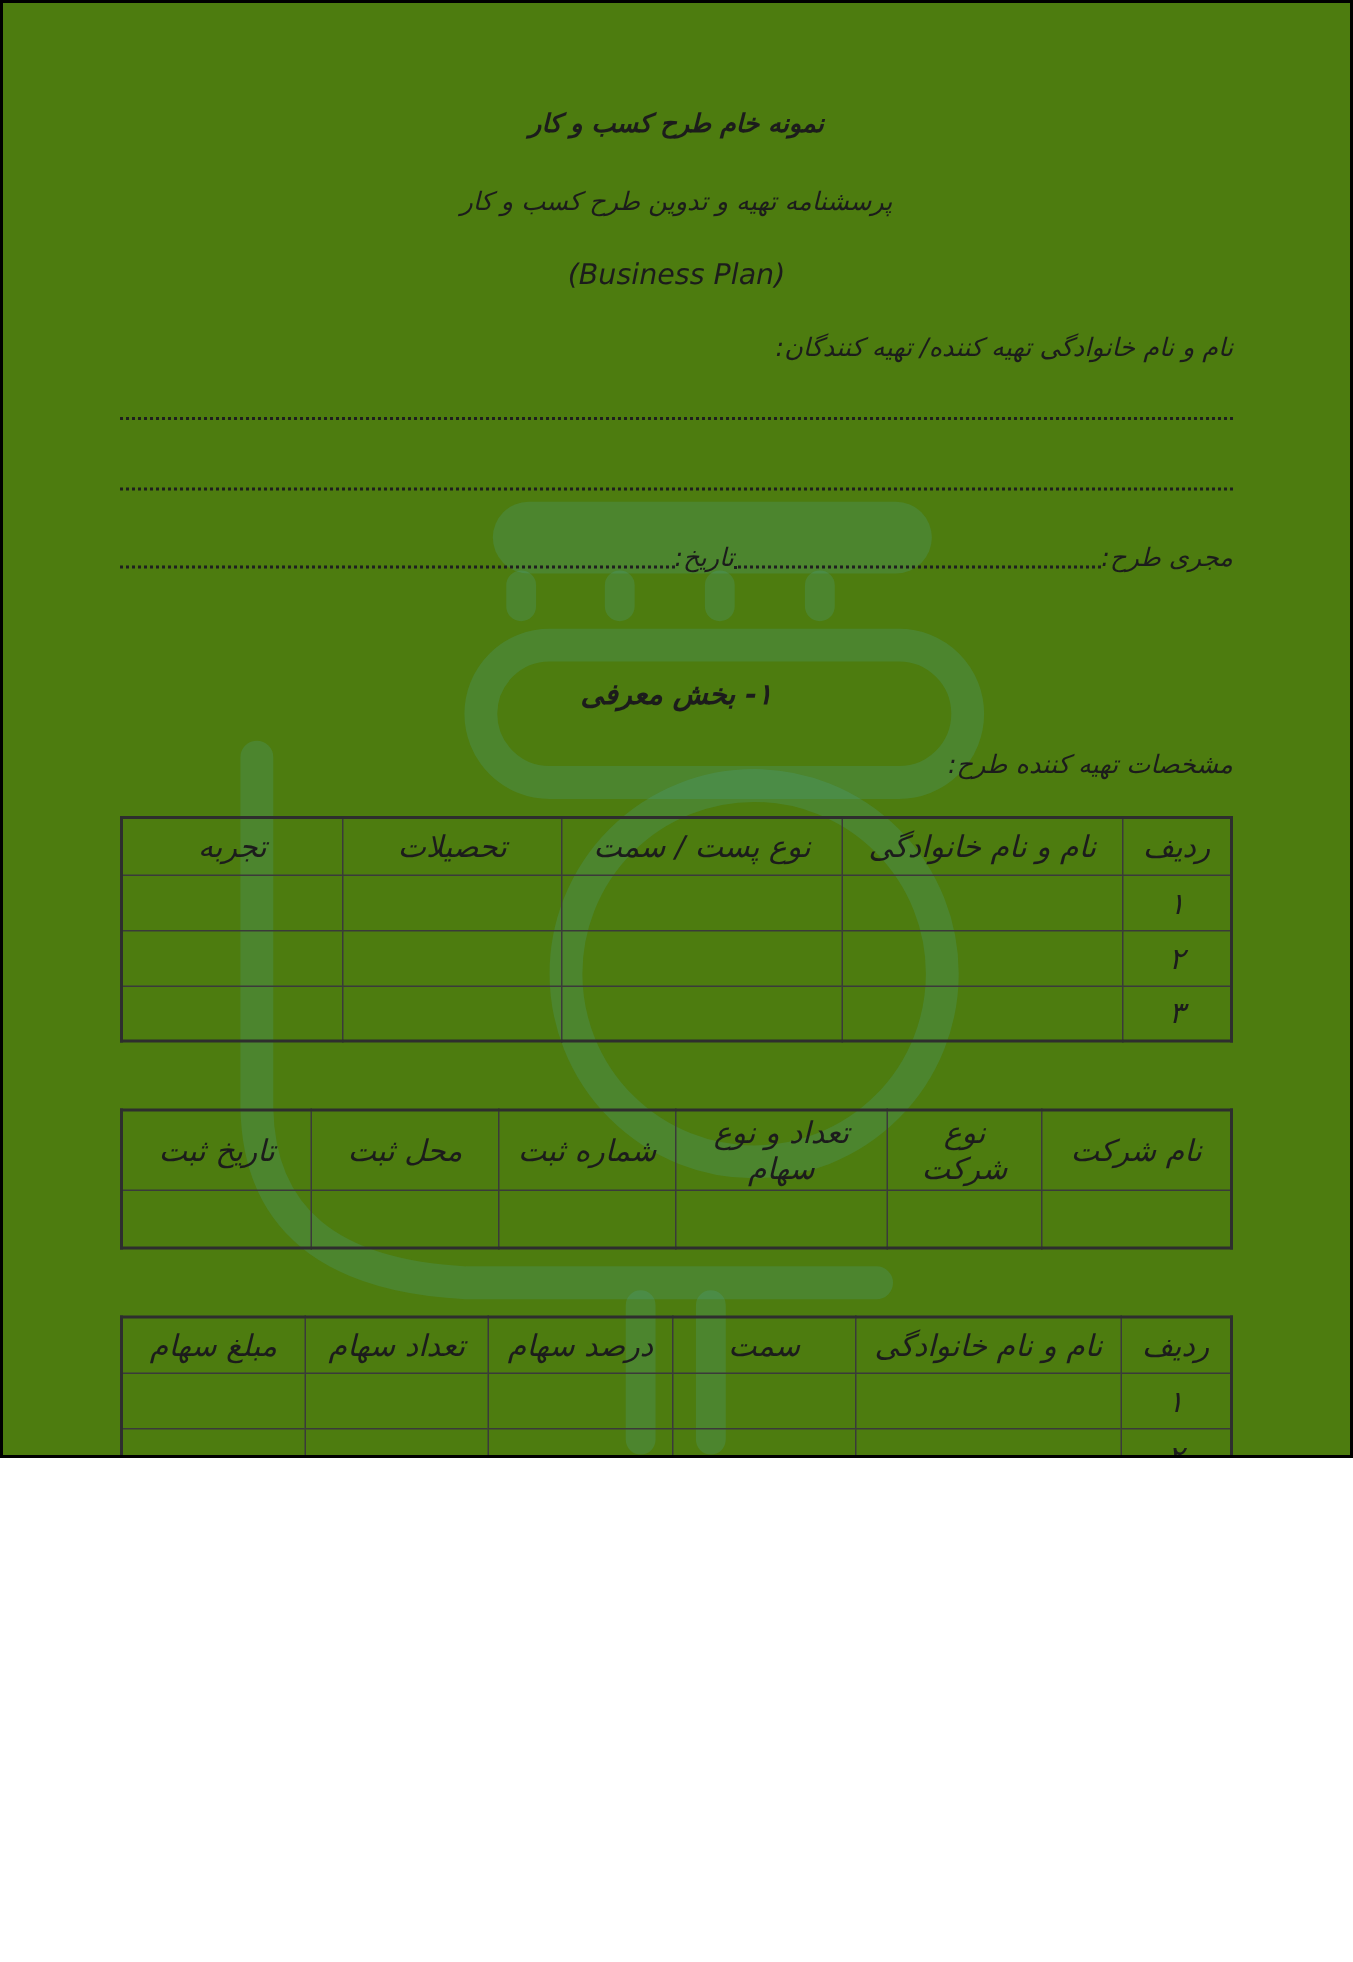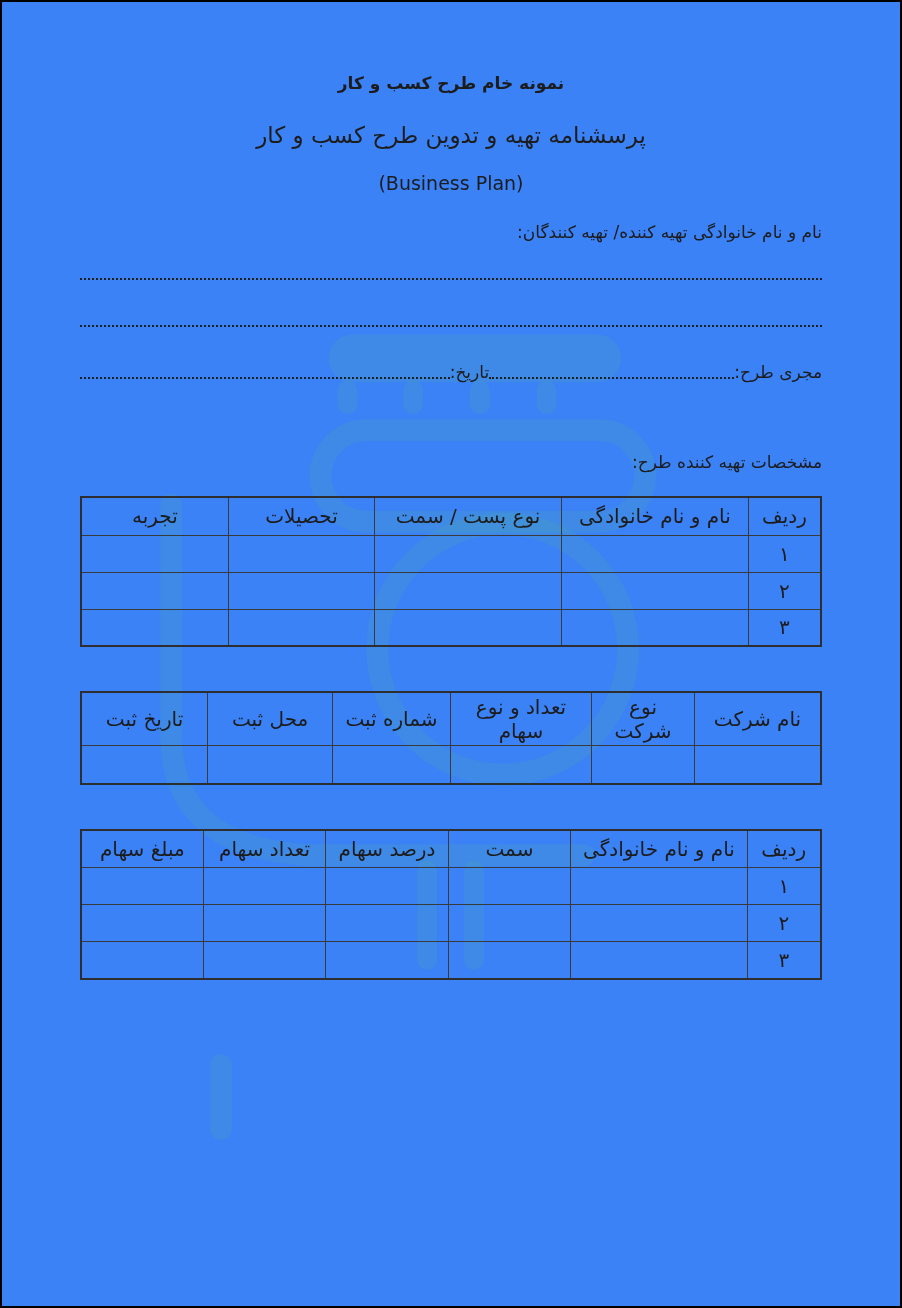--- a/index.html
+++ b/index.html
@@ -1,25 +1,25 @@
 <!DOCTYPE html>
 <html lang="fa" dir="rtl" style="--wm: #4aa9a9;"><head>
 <meta charset="utf-8">
 <style>
   html,body{margin:0;padding:0;background:#fff;}
   .page{
-    width:902px;height:1308px;box-sizing:border-box;
-    border:2px solid #000;background:#3b82f6;position:relative;overflow:hidden;
-    font-family:"DejaVu Sans",sans-serif;color:#1c1c1c;
+    width:902px;height:972px;box-sizing:border-box;
+    border:2px solid #000;background:#4d7c0f;position:relative;overflow:hidden;
+    font-family:"DejaVu Sans",sans-serif;color:#1c1c1c;font-style:italic;
   }
   .watermark{position:absolute;inset:0;z-index:0;pointer-events:none;}
   .content{position:relative;z-index:1;padding:70px 78px 0;}
   .center{text-align:center;}
   .doc-title{font-size:17px;font-weight:bold;line-height:22px;margin:0 0 30px;}
-  .doc-subtitle{font-size:23px;font-weight:normal;line-height:22px;margin:0 0 26px;}
+  .doc-subtitle{font-size:17px;font-weight:normal;line-height:22px;margin:0 0 26px;}
   .doc-subtitle-en{font-size:19px;line-height:22px;margin:0 0 26px;direction:ltr;}
   .label{font-size:17px;line-height:24px;margin:0;text-align:right;}
   .preparer-label{margin-bottom:34px;}
   .dotline{border-bottom:2.5px dotted #1f1f1f;height:0;}
   .fill-1{margin-bottom:45px;}
   .fill-2{margin-bottom:33px;}
   .executor-row{display:flex;align-items:flex-end;font-size:17px;line-height:24px;margin-bottom:66px;}
   .executor-row .dots-a{width:245px;margin-bottom:5px;}
   .executor-row .dots-b{flex:1;margin-bottom:5px;}
   .executor-row .lbl{white-space:nowrap;}
@@ -66,20 +66,21 @@
     <div class="dotline fill-1"></div>
     <div class="dotline fill-2"></div>
 
     <div class="executor-row">
       <span class="lbl">مجری طرح:</span>
       <span class="dotline dots-a"></span>
       <span class="lbl">تاریخ:</span>
       <span class="dotline dots-b"></span>
     </div>
 
+    <p class="section-heading">۱- بخش معرفی</p>
 
     <p class="label section-intro">مشخصات تهیه کننده طرح:</p>
 
 
     <table class="t-real">
       <colgroup>
         <col style="width:9.8%">
           <col style="width:25.3%">
           <col style="width:25.2%">
         <col style="width:19.8%">

